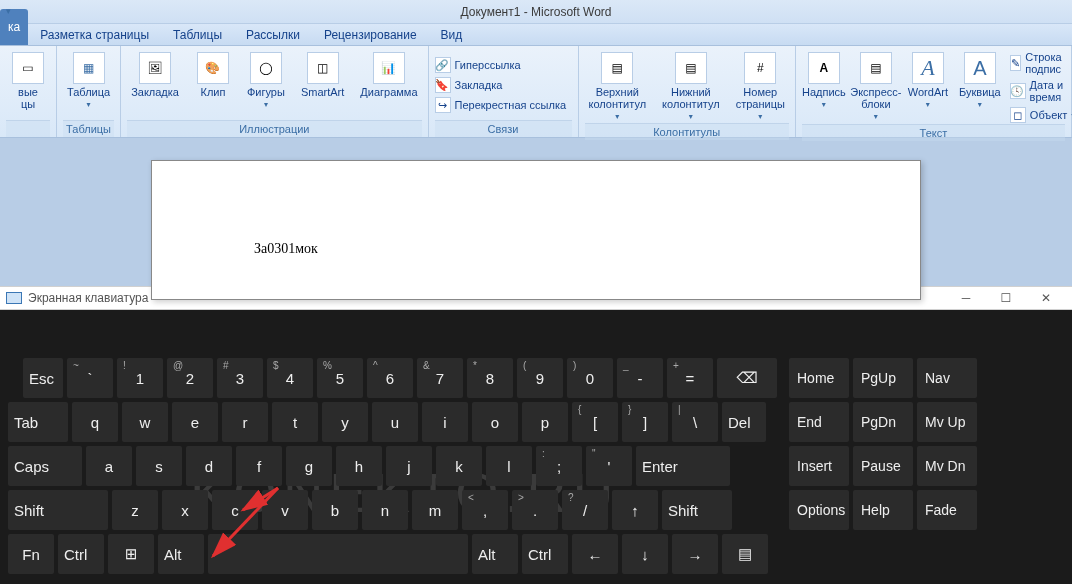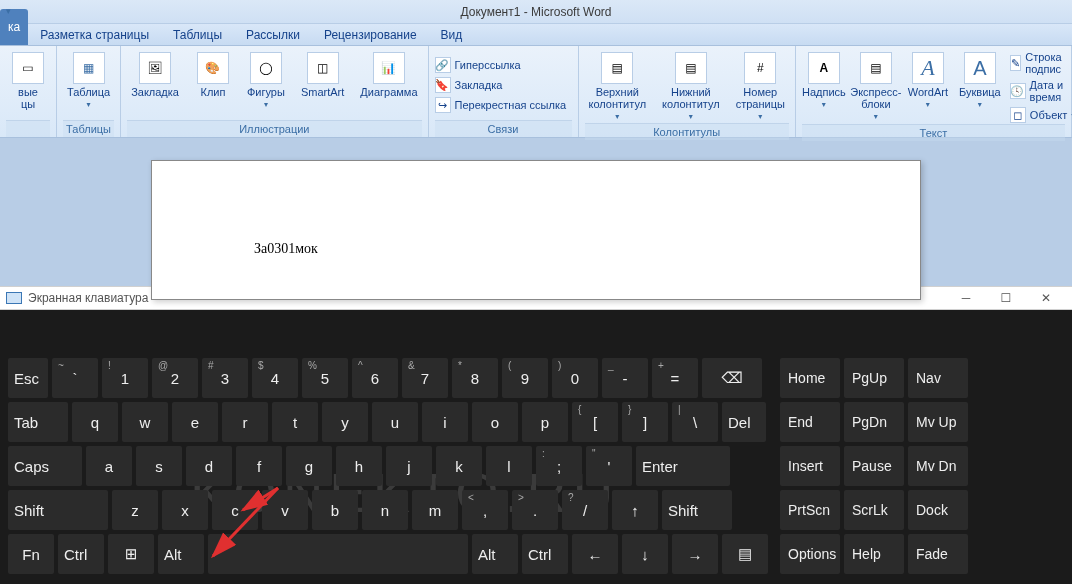--- a/index.html
+++ b/index.html
@@ -208,21 +208,21 @@
   <div class="winbtn">─</div>
   <div class="winbtn">☐</div>
   <div class="winbtn">✕</div>
 </div>
 
 <div class="osk">
   <div class="osk-watermark">KONEKTO.RU</div>
   <div class="kbwrap">
     <div class="mainkb">
       <div class="krow" id="row1">
-          <div class="key align-left" style="width: 40px;">
+          <div class="key align-left" style="width: 40px; margin-left: 15px;">
             <span>Esc</span>
           </div>
           <div class="key std">
             <span class="sec">~</span>
             <span>`</span>
           </div>
           <div class="key std">
             <span class="sec">!</span>
             <span>1</span>
           </div>
@@ -455,25 +455,20 @@
         </div>
         <div class="krow">
           <div class="key">End</div>
           <div class="key">PgDn</div>
           <div class="key">Mv Up</div>
         </div>
         <div class="krow">
           <div class="key">Insert</div>
           <div class="key">Pause</div>
           <div class="key">Mv Dn</div>
-        </div>
-        <div class="krow">
-          <div class="key">PrtScn</div>
-          <div class="key">ScrLk</div>
-          <div class="key">Dock</div>
         </div>
         <div class="krow">
           <div class="key">Options</div>
           <div class="key">Help</div>
           <div class="key">Fade</div>
         </div>
       </div>
   </div>
   <svg class="arrows" width="160" height="90">
     <defs>

